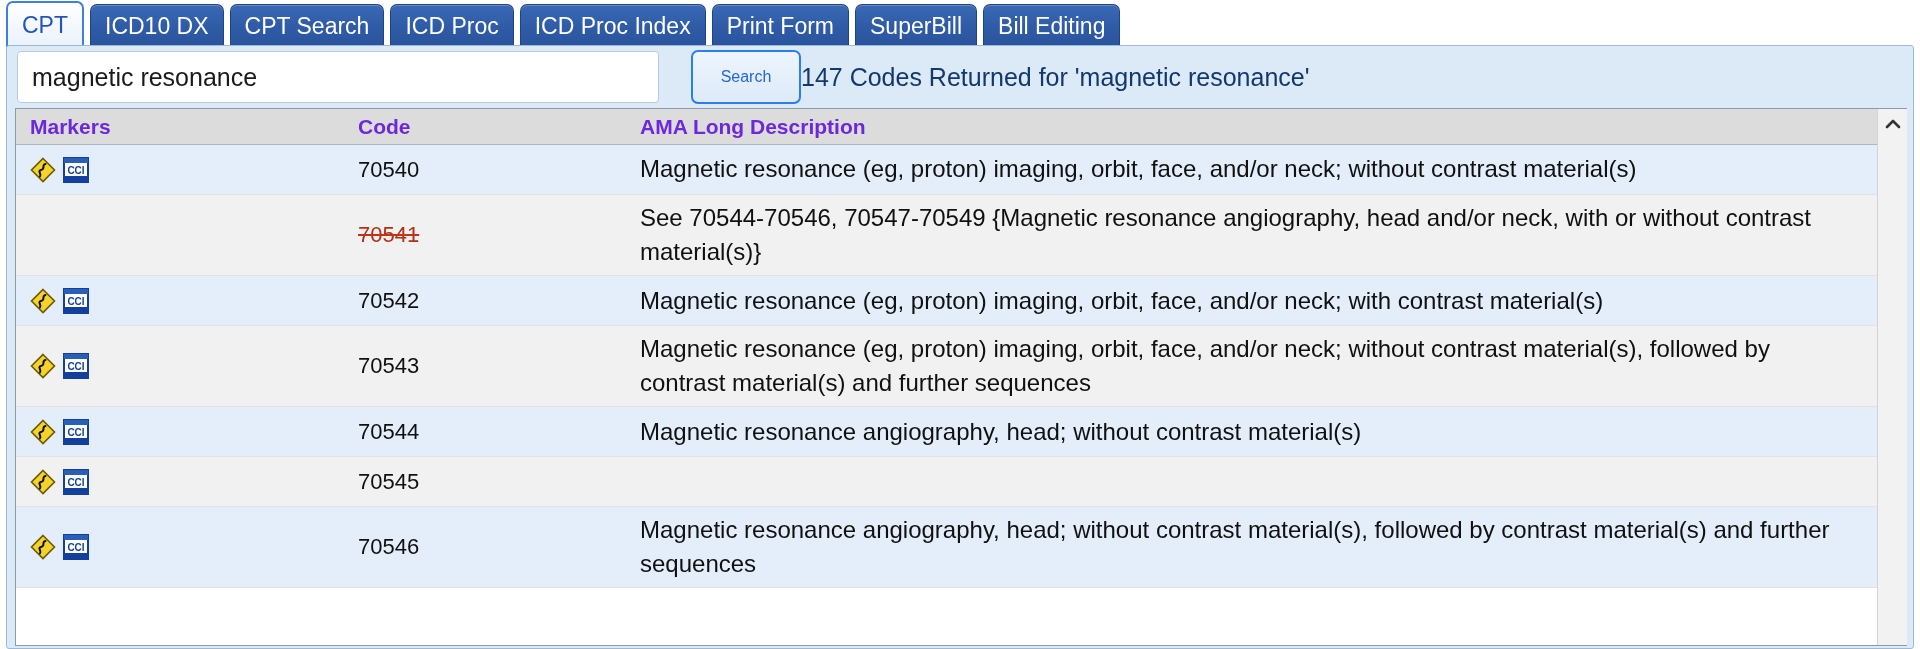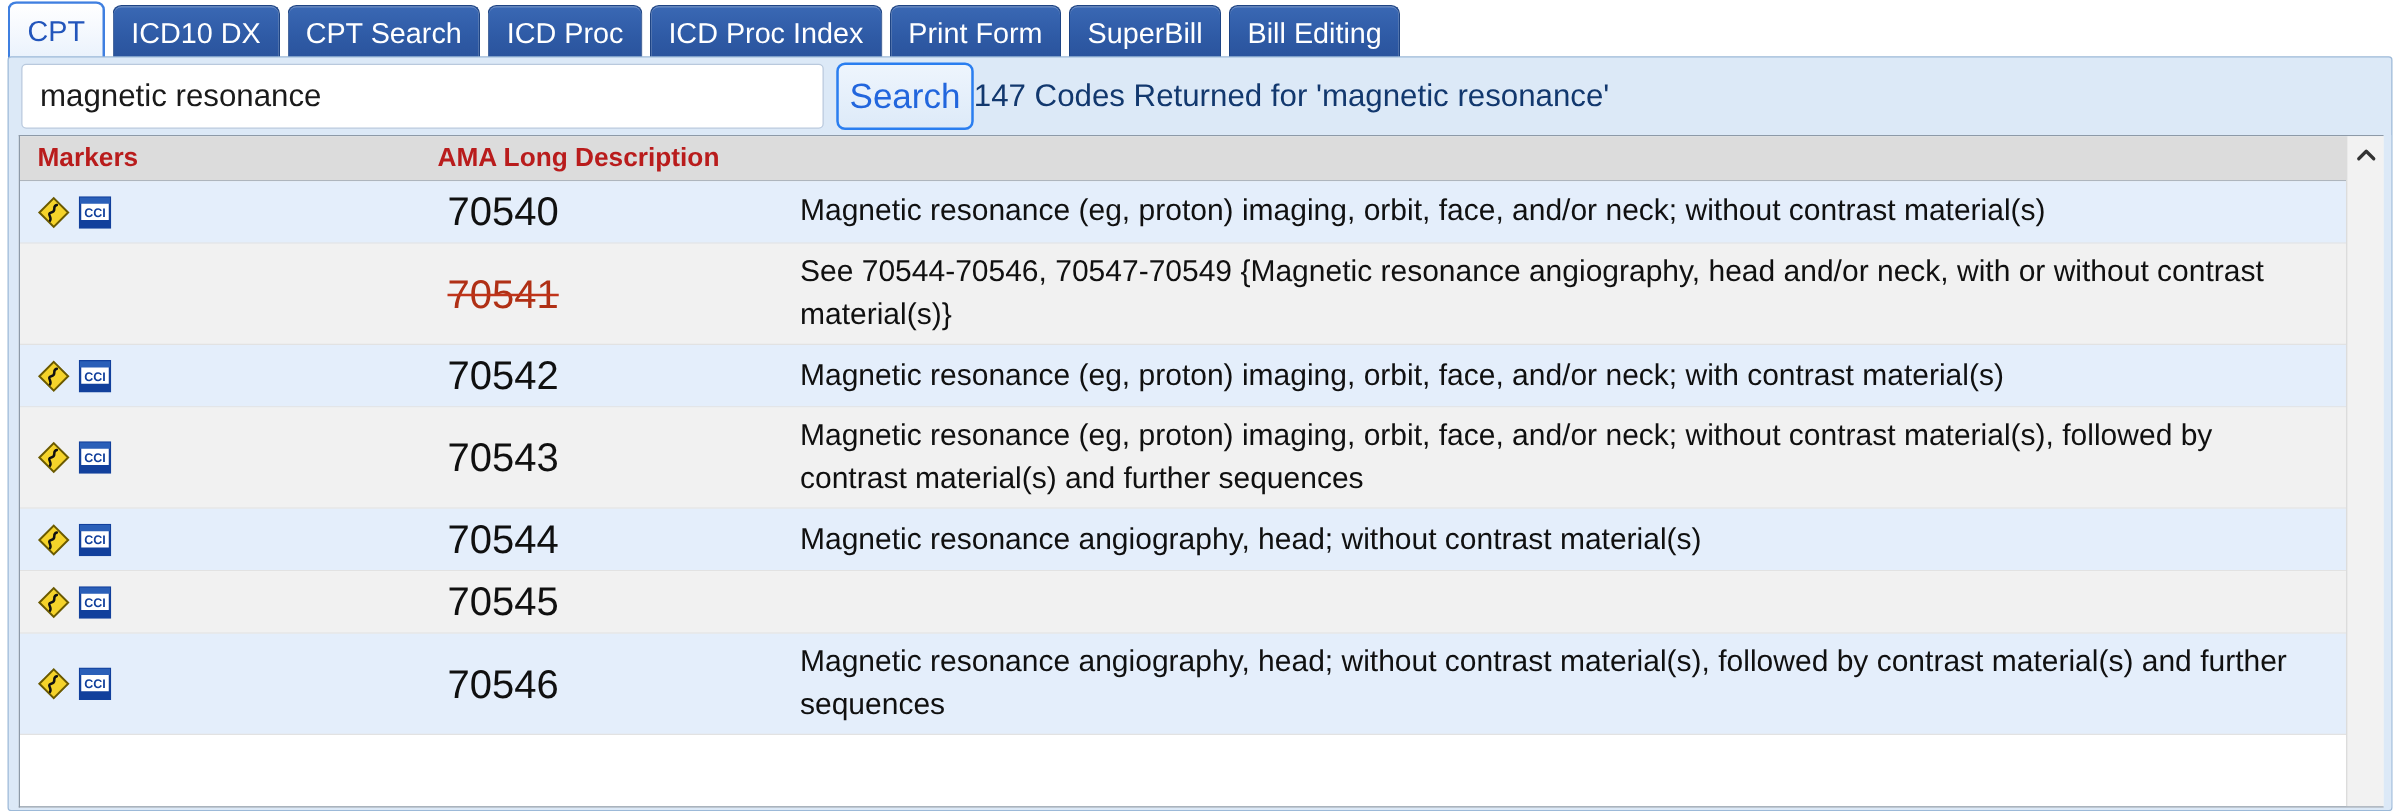--- a/index.html
+++ b/index.html
@@ -88,29 +88,29 @@
     background: #ffffff;
     border: 1px solid #b9c9dd;
     border-radius: 4px;
     font-size: 25px;
     color: #1a1a1a;
     padding: 0 14px;
     font-family: "Liberation Sans", sans-serif;
     outline: none;
   }
   .search-button {
-    margin-left: 10px;
+    margin-left: 32px;
     width: 110px;
     height: 54px;
     background: #e2edfa;
     background: linear-gradient(to bottom, #eef5fd 0%, #ddeaf8 100%);
     border: 2px solid #2a7ef0;
     border-radius: 7px;
     color: #2266dd;
-    font-size: 28px;
+    font-size: 16px;
     font-family: "Liberation Sans", sans-serif;
     cursor: pointer;
   }
   .result-count {
     flex: 1;
     text-align: left;
     font-size: 25px;
     color: #12386e;
     padding-right: 250px;
     white-space: nowrap;
@@ -138,21 +138,21 @@
   .hdr-row {
     display: flex;
     height: 36px;
     background: #dcdcdc;
     border-bottom: 1px solid #aeb5bd;
     align-items: center;
   }
   .hdr-cell {
     font-size: 21px;
     font-weight: bold;
-    color: #b91c1c;
+    color: #6d28d9;
     white-space: nowrap;
   }
 
   .col-markers { width: 330px; flex: 0 0 330px; padding-left: 14px; }
   .col-code    { width: 290px; flex: 0 0 290px; padding-left: 12px; }
   .col-desc    { flex: 1 1 auto; padding-left: 4px; padding-right: 20px; }
 
   .row {
     display: flex;
     align-items: center;
@@ -165,21 +165,21 @@
   .cell-markers {
     width: 330px; flex: 0 0 330px;
     padding-left: 14px;
     display: flex;
     align-items: center;
     gap: 7px;
   }
   .cell-code {
     width: 290px; flex: 0 0 290px;
     padding-left: 12px;
-    font-size: 32px;
+    font-size: 22px;
     color: #101010;
   }
   .cell-code.deleted {
     color: #b03015;
     text-decoration: line-through;
     text-decoration-color: #c0341a;
     text-decoration-thickness: 2px;
   }
   .cell-desc {
     flex: 1 1 auto;
@@ -261,20 +261,21 @@
       <input class="search-input" type="text" value="magnetic resonance" style="">
       <button class="search-button">Search</button>
       <div class="result-count">147 Codes Returned for 'magnetic resonance'</div>
     </div>
 
     <div class="grid-wrap">
       <div class="grid">
 
         <div class="hdr-row">
           <div class="hdr-cell col-markers">Markers</div>
+          <div class="hdr-cell col-code">Code</div>
           <div class="hdr-cell col-desc">AMA Long Description</div>
         </div>
 
         <div id="rows">
             <div class="row odd">
               <div class="cell-markers">
                 <span class="icon-diamond"><svg width="26" height="26" viewBox="0 0 26 26">
                     <path d="M13 1.5 L24.5 13 L13 24.5 L1.5 13 Z" fill="#f5d32a" stroke="#6b5a00" stroke-width="1.6"></path>
                     <path d="M15.5 7 C11 8, 16 12, 11 13 C7 14, 12 17, 10 19.5" stroke="#111" stroke-width="2" fill="none" stroke-linecap="round"></path>
                   </svg></span>

